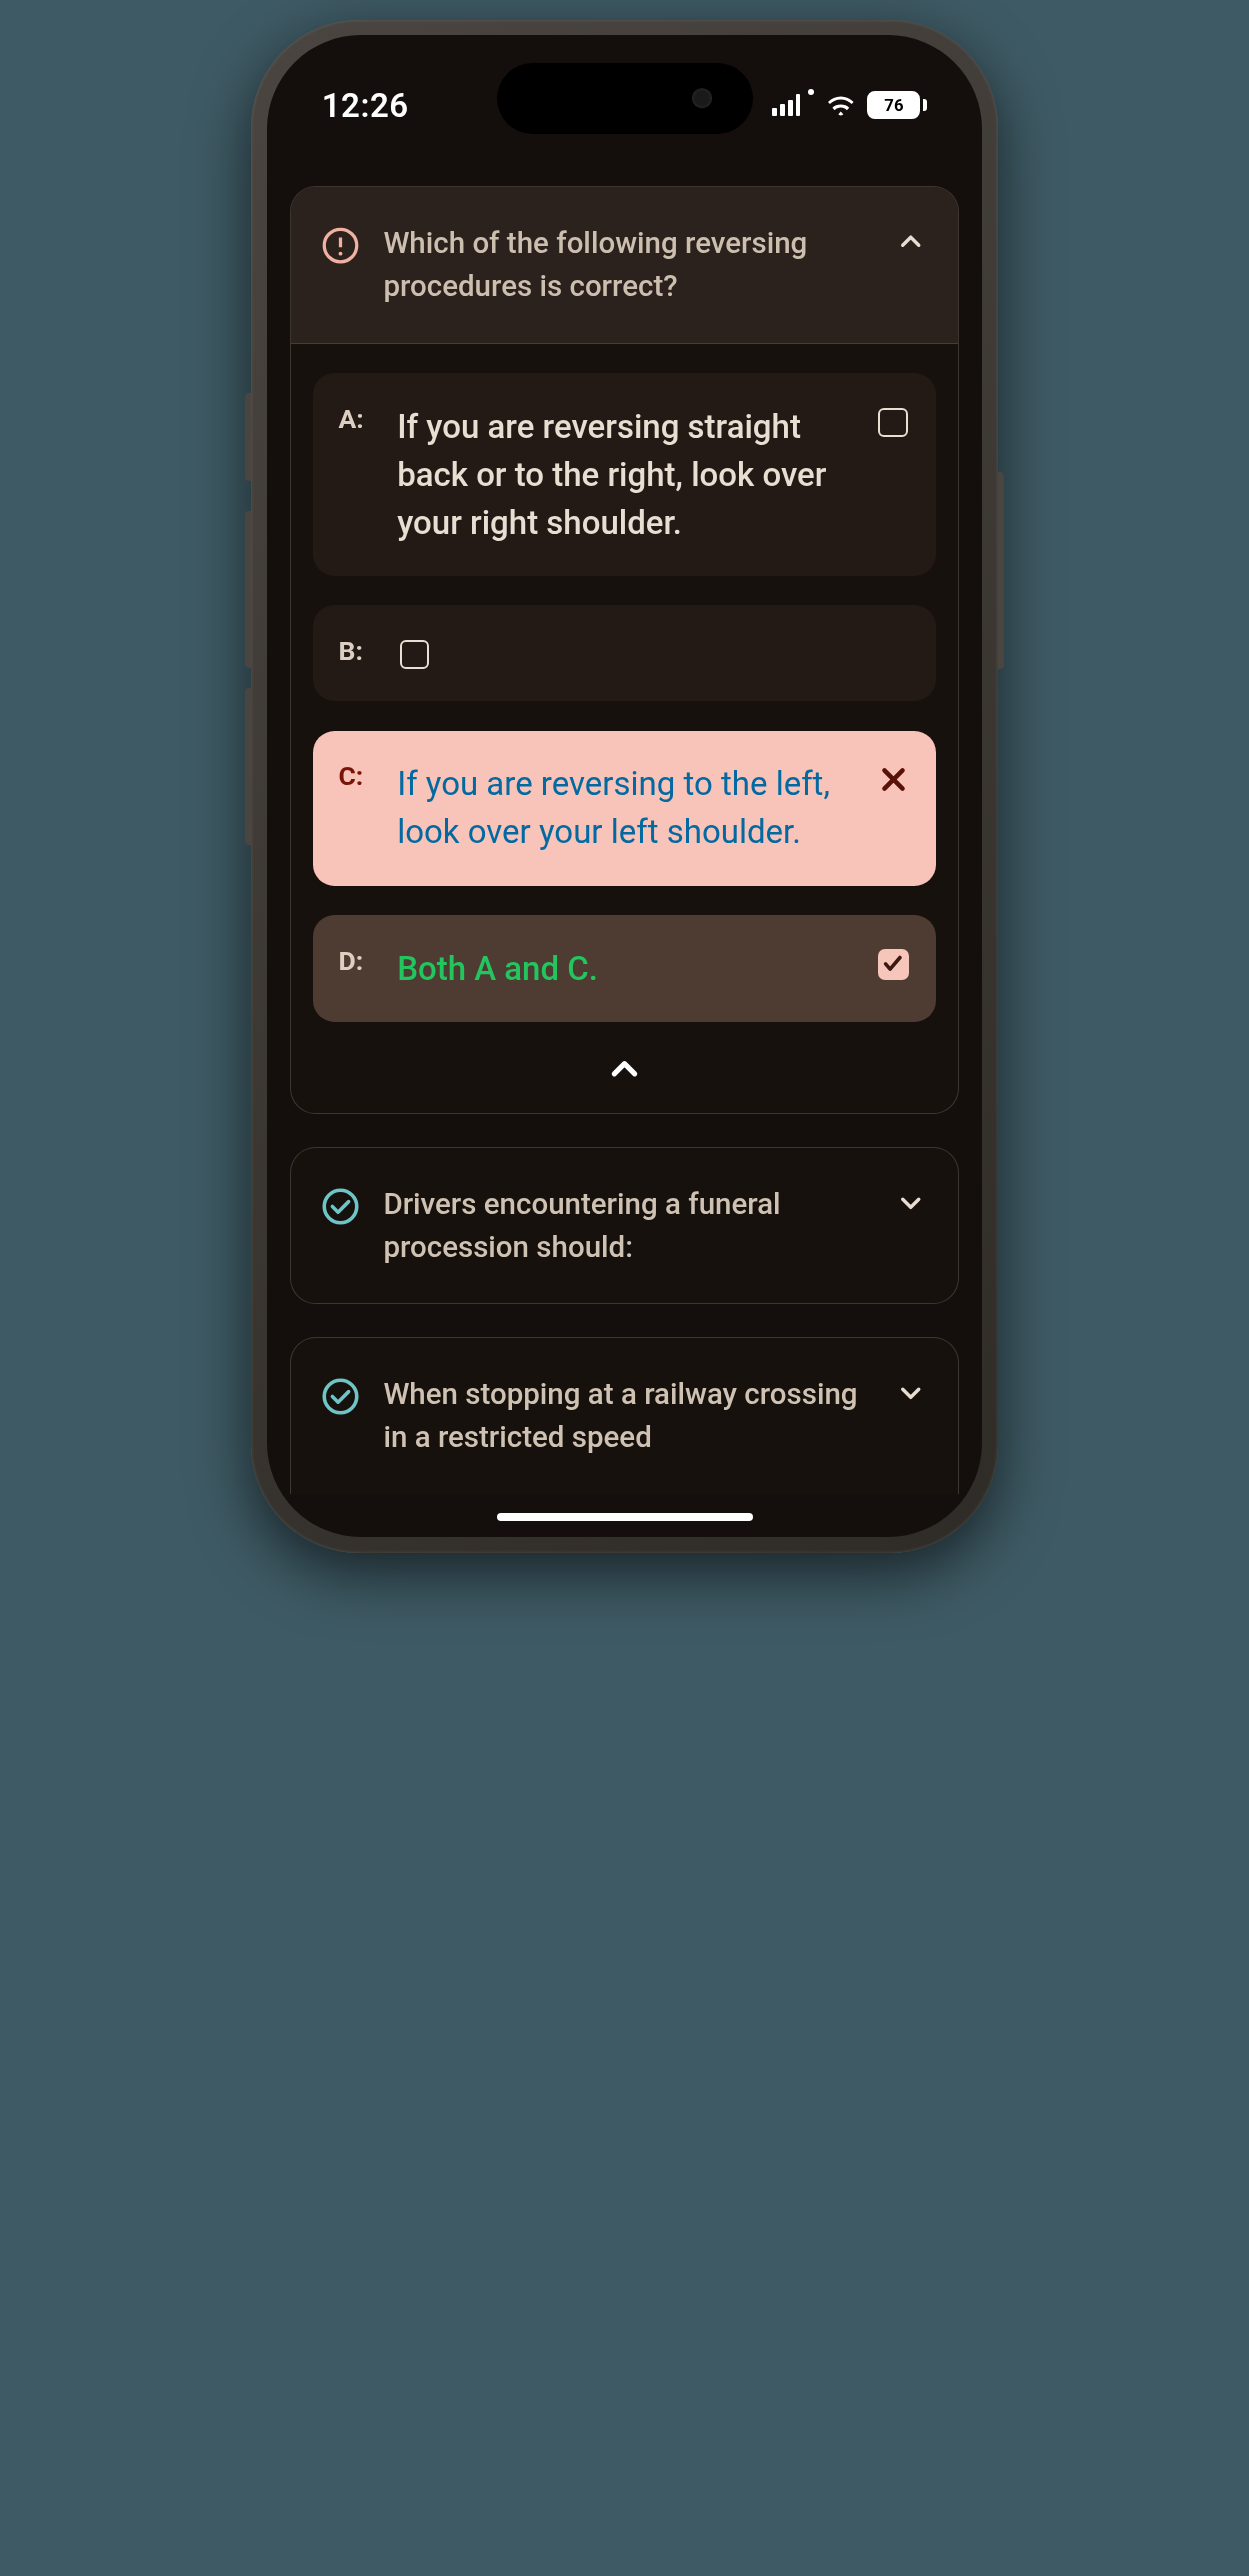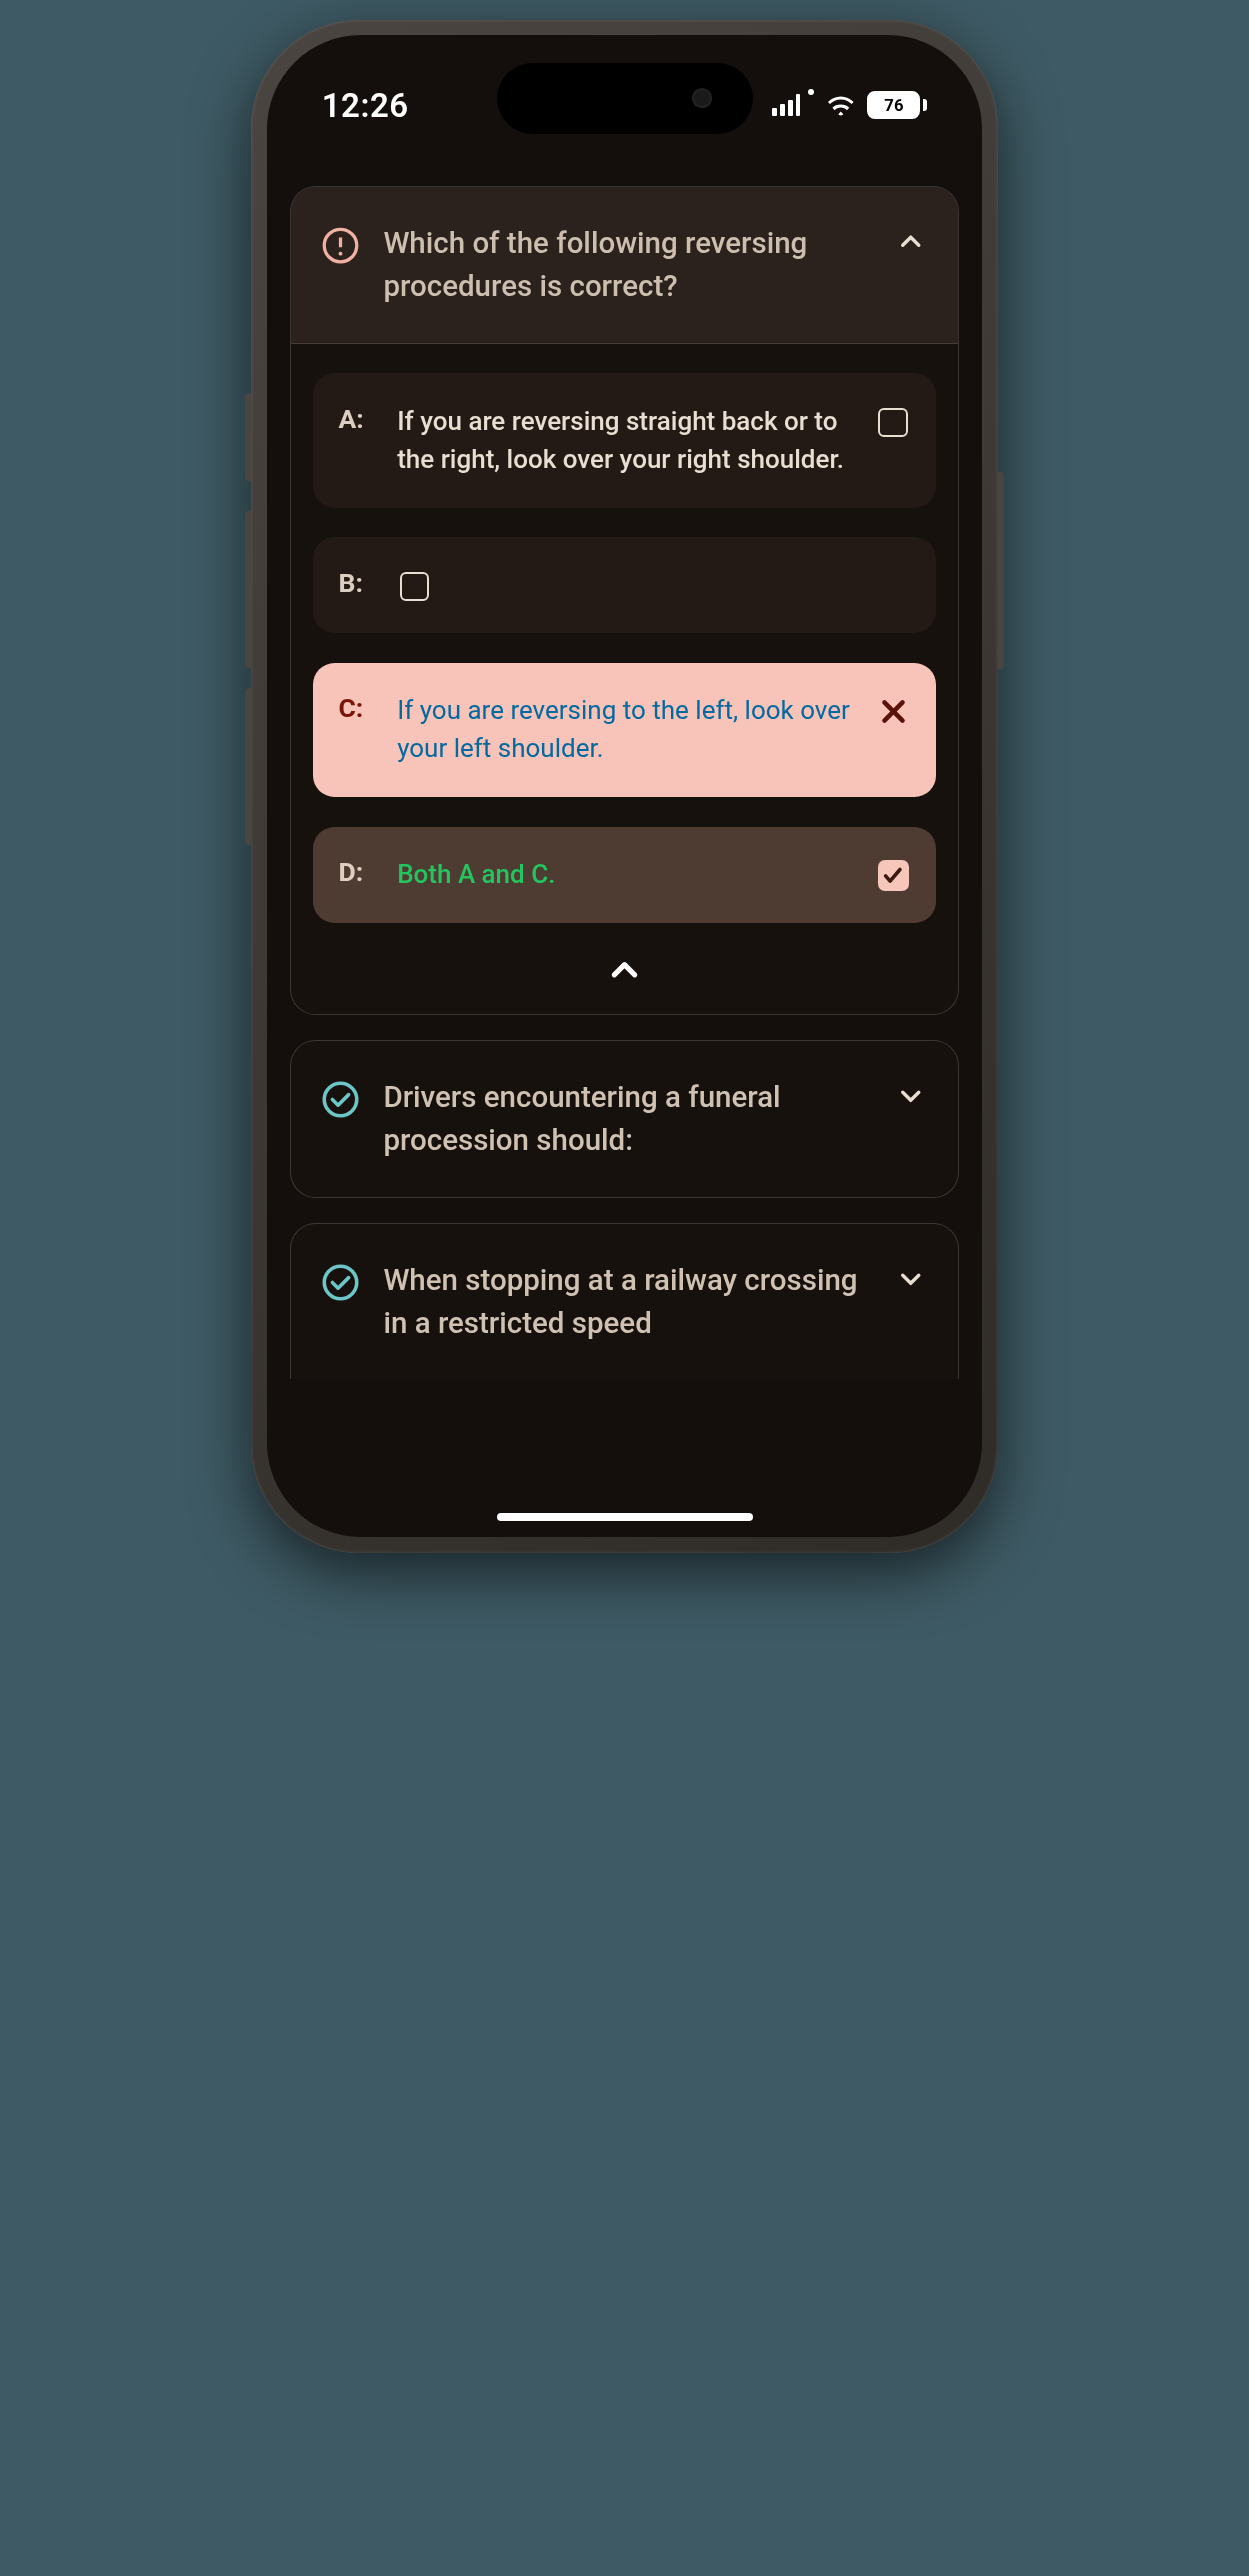--- a/index.html
+++ b/index.html
@@ -71,21 +71,21 @@
   .battery-body{
     width:53px;height:27.5px;border:2.5px solid #fff;border-radius:7.9px;position:relative;
     display:flex;align-items:center;justify-content:center;background:#fff;
   }
   .battery-level{font-size:16.7px;font-weight:700;color:#000;}
   .battery-tip{width:3.9px;height:11.8px;background:#fff;border-radius:0 2.9px 2.9px 0}
 
   .content {
     flex:1; overflow:hidden;
     padding: 35px 23.6px 0;
-    display:flex;flex-direction:column;gap:25px;
+    display:flex;flex-direction:column;gap:33px;
   }
 
   .card {
     border:1.5px solid rgba(235,225,215,.18);
     border-radius:25.6px;
     overflow:hidden;
     background: rgba(30,22,18,.35);
   }
   .card-header{
     display:flex;align-items:flex-start;gap:21.6px;
@@ -103,21 +103,21 @@
   .chevron svg{width:27.5px;height:27.5px}
 
   .answers{padding:29.5px 21.6px 7.9px;display:flex;flex-direction:column;gap:29.5px}
   .answer{
     display:flex;align-items:flex-start;gap:19.7px;
     padding:29.5px 25.6px;
     border-radius:21.6px;
     background:#231915;
   }
   .answer-letter{flex:0 0 39px;color:#dccfc1;font-size:26.5px;font-weight:700}
-  .answer-text{flex:1;color:#e9ded2;font-size:26px;line-height:1.45;font-weight:500}
+  .answer-text{flex:1;color:#e9ded2;font-size:33px;line-height:1.45;font-weight:500}
   .answer-check{flex:0 0 35px;height:35px;margin-top:2px;display:flex;align-items:center;justify-content:center}
   .checkbox-empty{width:29.5px;height:29.5px;border:2.9px solid #e9ded2;border-radius:5.9px}
 
   .answer.wrong{
     background:#f8c3b9;
   }
   .answer.wrong .answer-letter{color:#7a1408;font-weight:700}
   .answer.wrong .answer-text{color:#0369a1;font-weight:400}
   .answer.wrong .answer-check svg{width:31px;height:31px;stroke:#5a1108}
 

